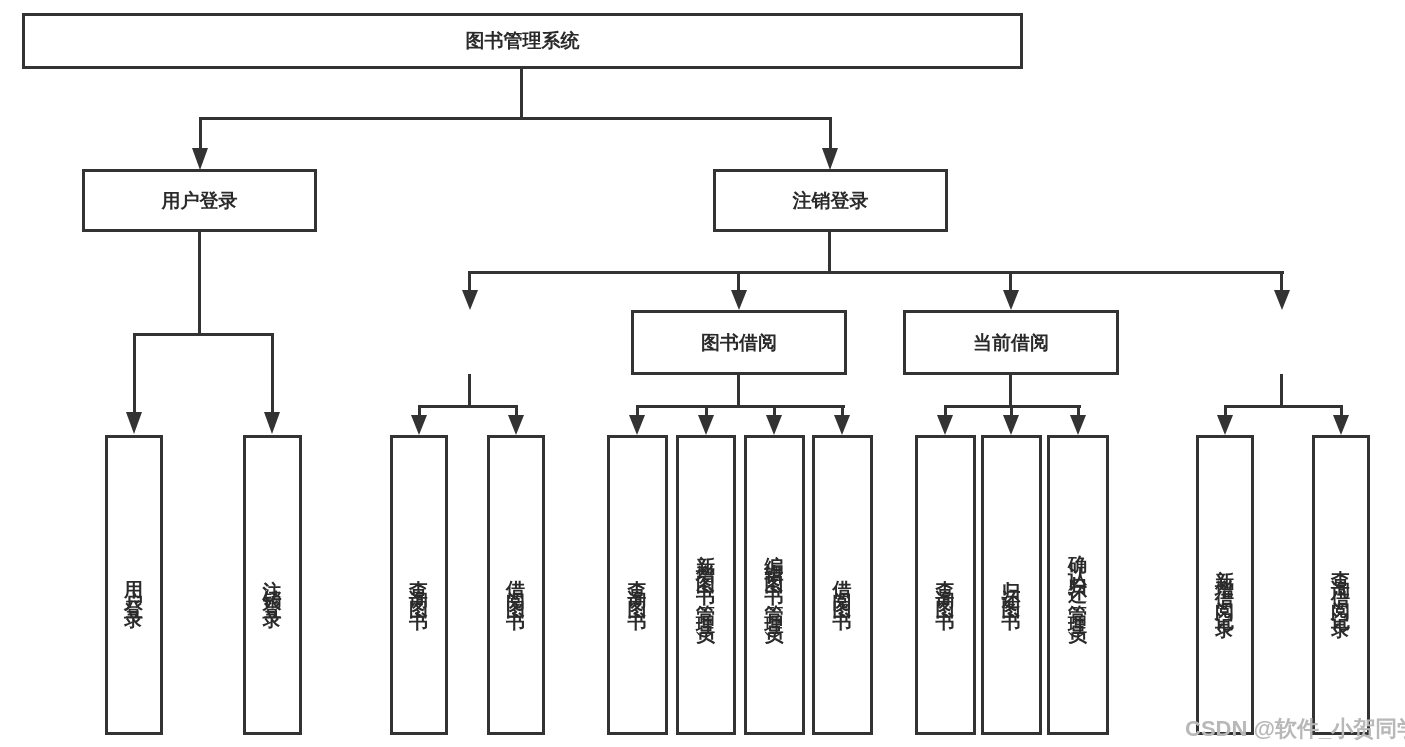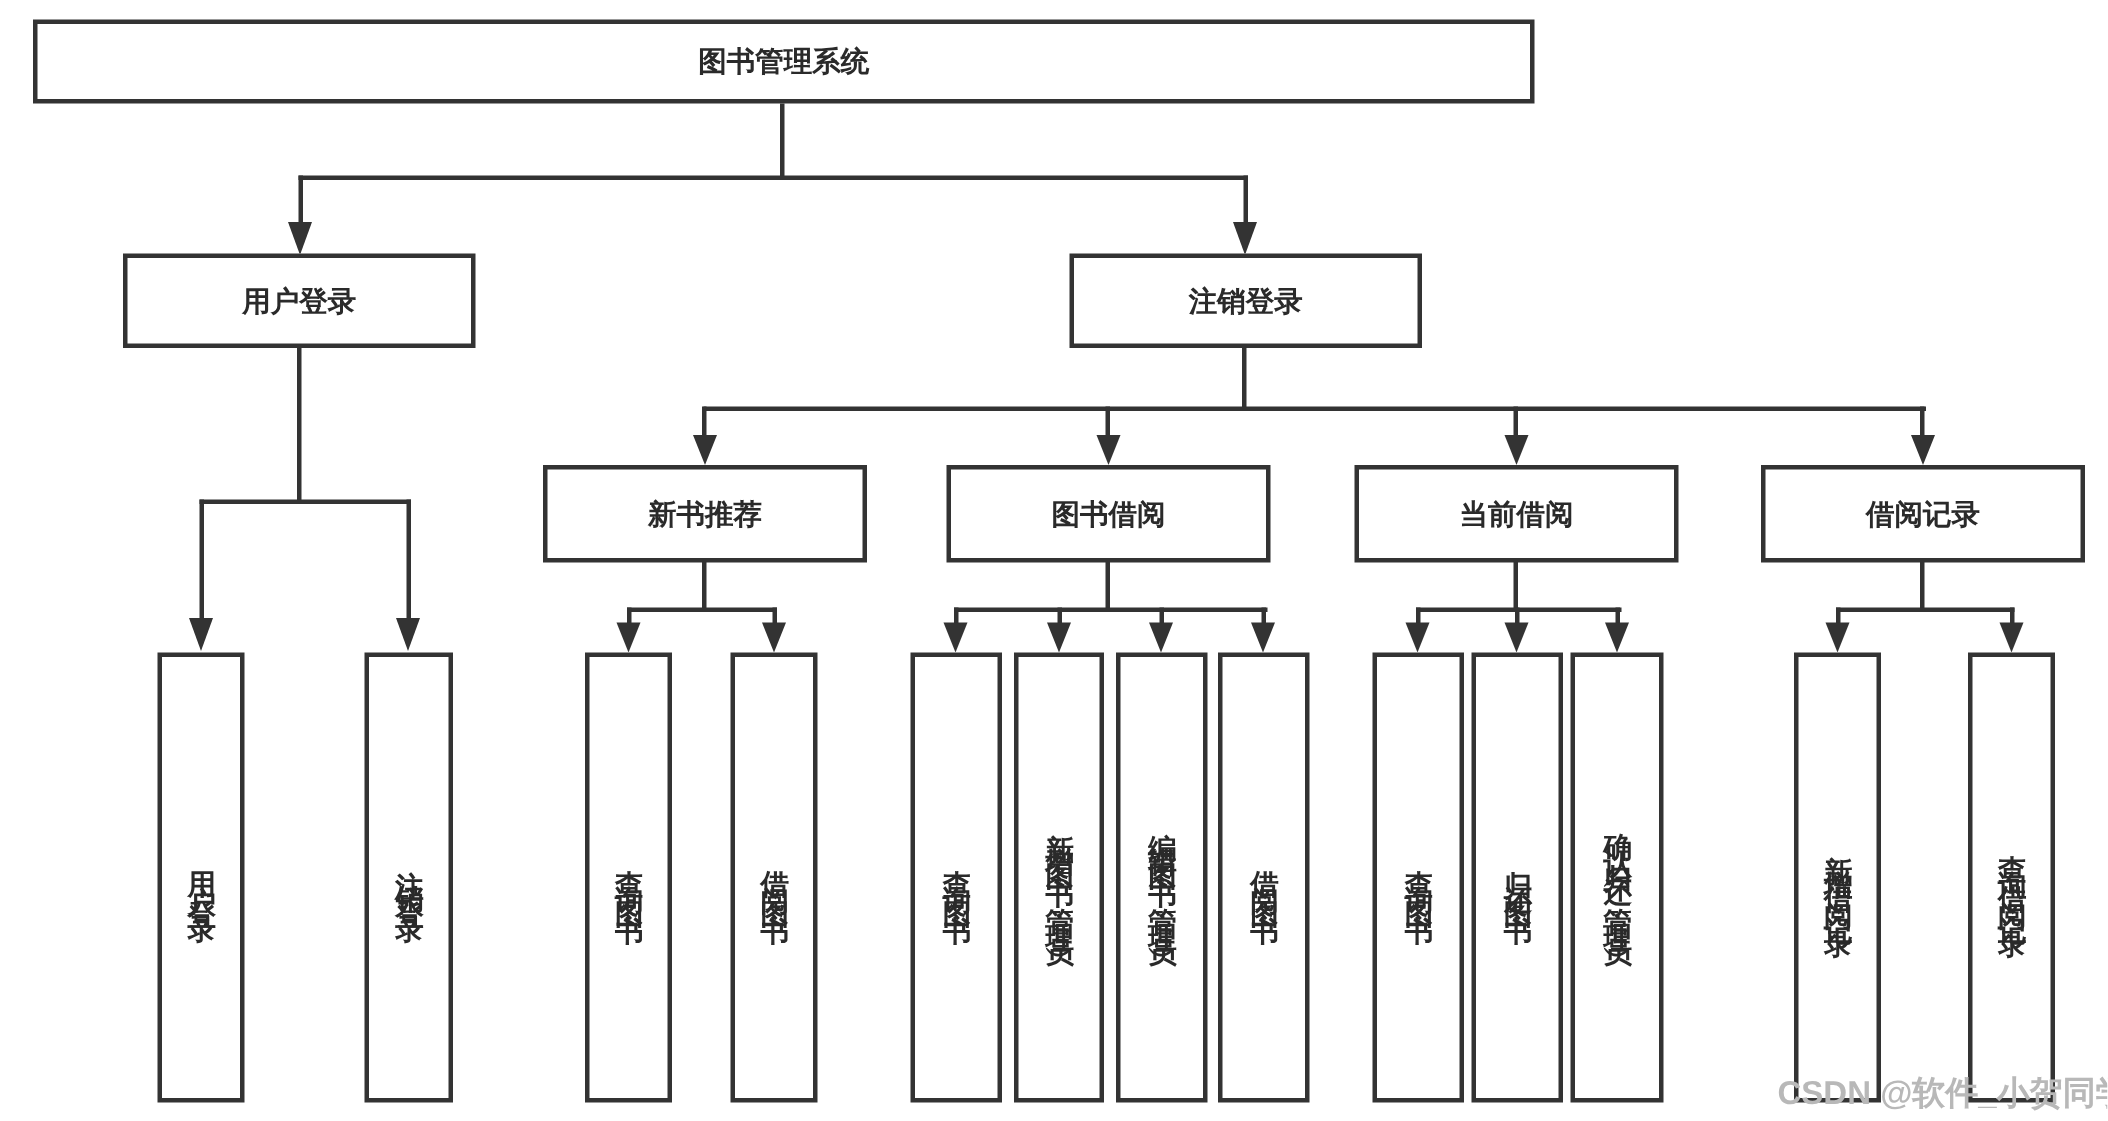--- a/index.html
+++ b/index.html
@@ -69,31 +69,25 @@
   <div class="hline" style="left:469px;top:271px;width:815px;"></div>
   <div class="vline" style="left:468px;top:271px;height:22px;"></div>
   <div class="arrow small" style="left:462px;top:290px;"></div>
   <div class="vline" style="left:737px;top:271px;height:22px;"></div>
   <div class="arrow small" style="left:731px;top:290px;"></div>
   <div class="vline" style="left:1009px;top:271px;height:22px;"></div>
   <div class="arrow small" style="left:1003px;top:290px;"></div>
   <div class="vline" style="left:1280px;top:271px;height:22px;"></div>
   <div class="arrow small" style="left:1274px;top:290px;"></div>
 
-  <div class="box" style="left:362px;top:310px;width:216px;height:65px;">
-    <span>新书推荐</span>
-  </div>
   <div class="box" style="left:903px;top:310px;width:216px;height:65px;">
     <span>当前借阅</span>
   </div>
   <div class="box" style="left:631px;top:310px;width:216px;height:65px;">
     <span>图书借阅</span>
-  </div>
-  <div class="box" style="left:1174px;top:310px;width:216px;height:65px;">
-    <span>借阅记录</span>
   </div>
 
   <div class="vline" style="left:468px;top:374px;height:34px;"></div>
   <div class="hline" style="left:418px;top:405px;width:100px;"></div>
   <div class="vline" style="left:418px;top:405px;height:13px;"></div>
   <div class="arrow small" style="left:411px;top:415px;"></div>
   <div class="vline" style="left:515px;top:405px;height:13px;"></div>
   <div class="arrow small" style="left:508px;top:415px;"></div>
 
   <div class="vline" style="left:737px;top:374px;height:34px;"></div>

